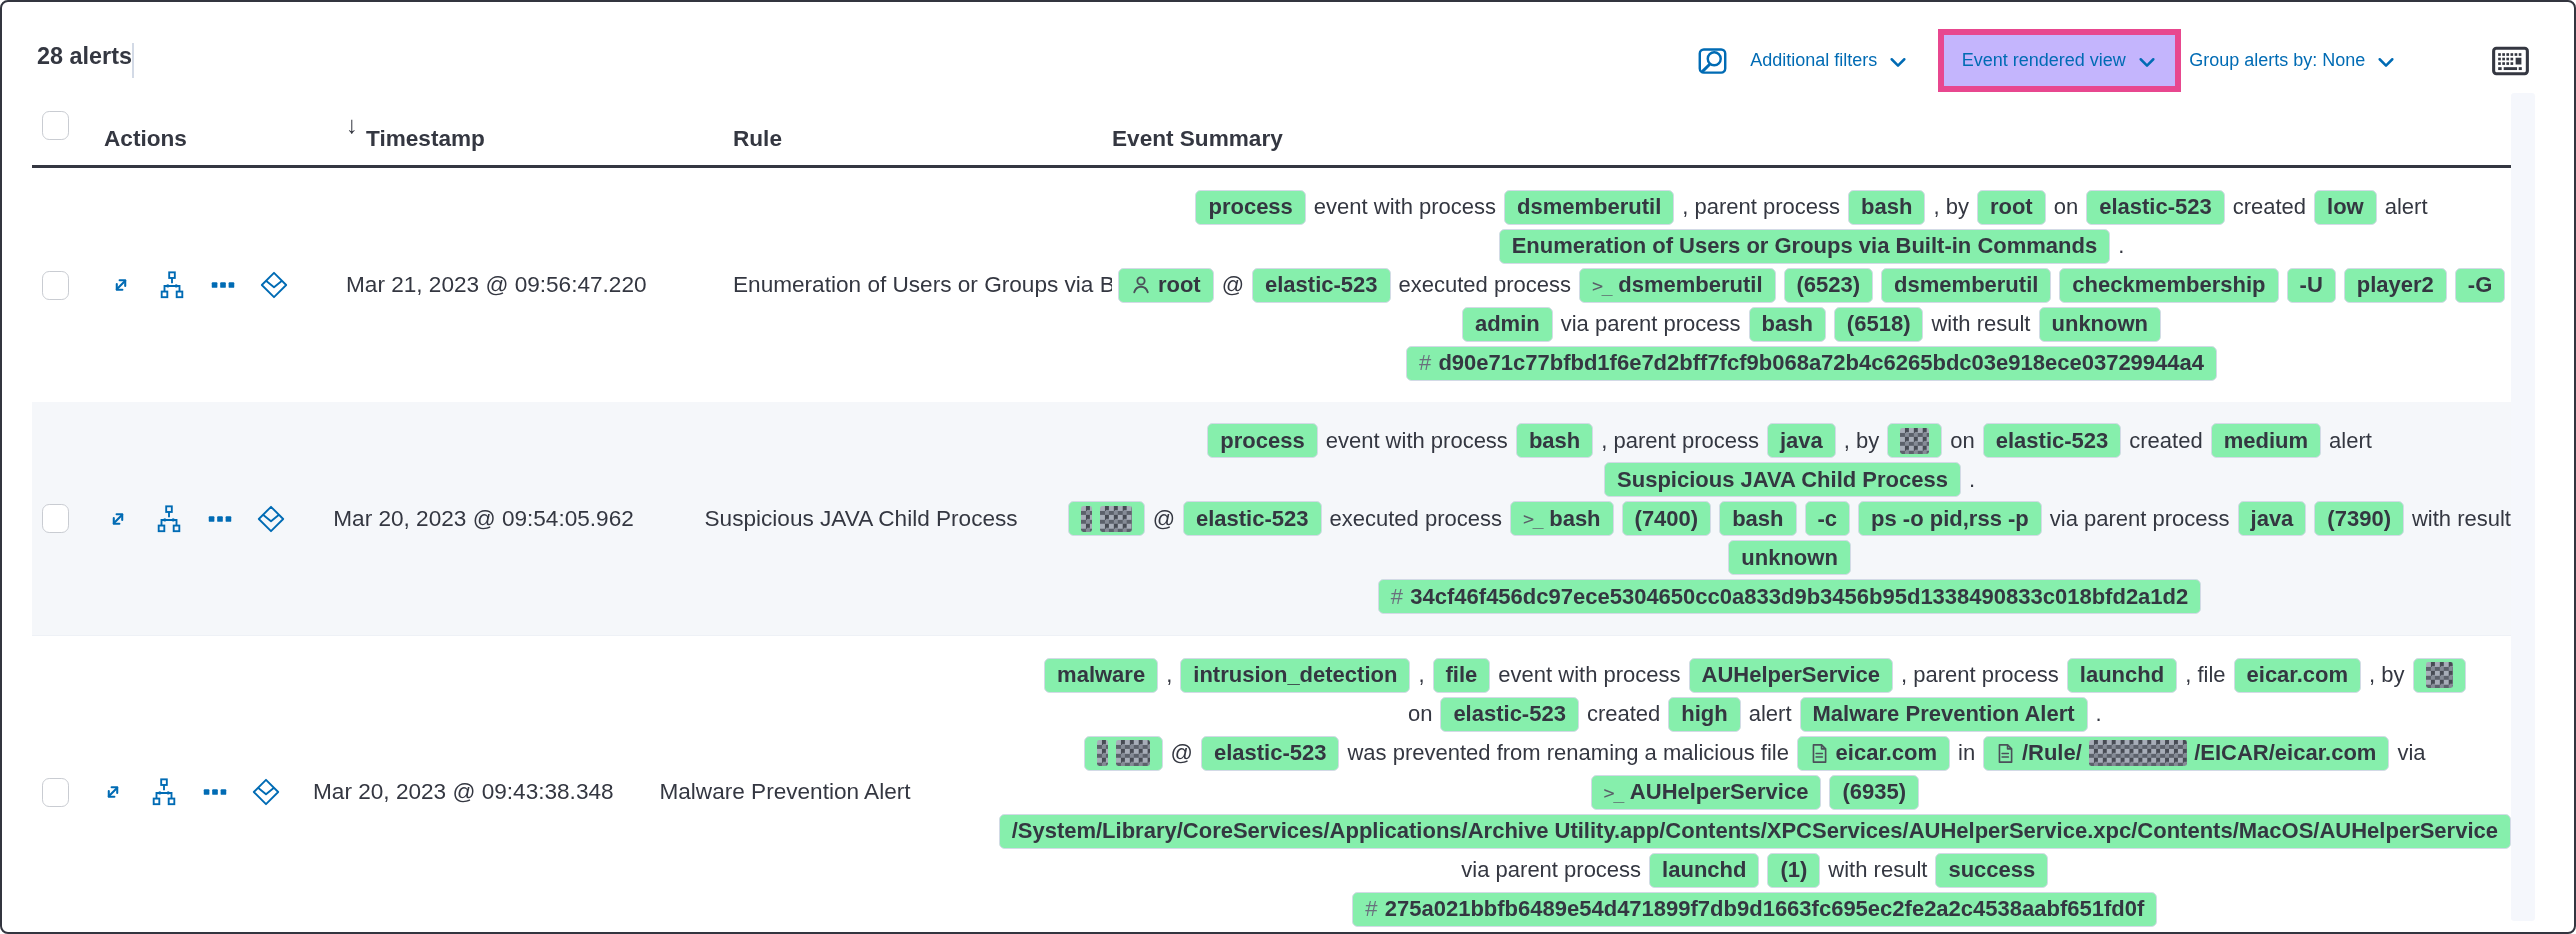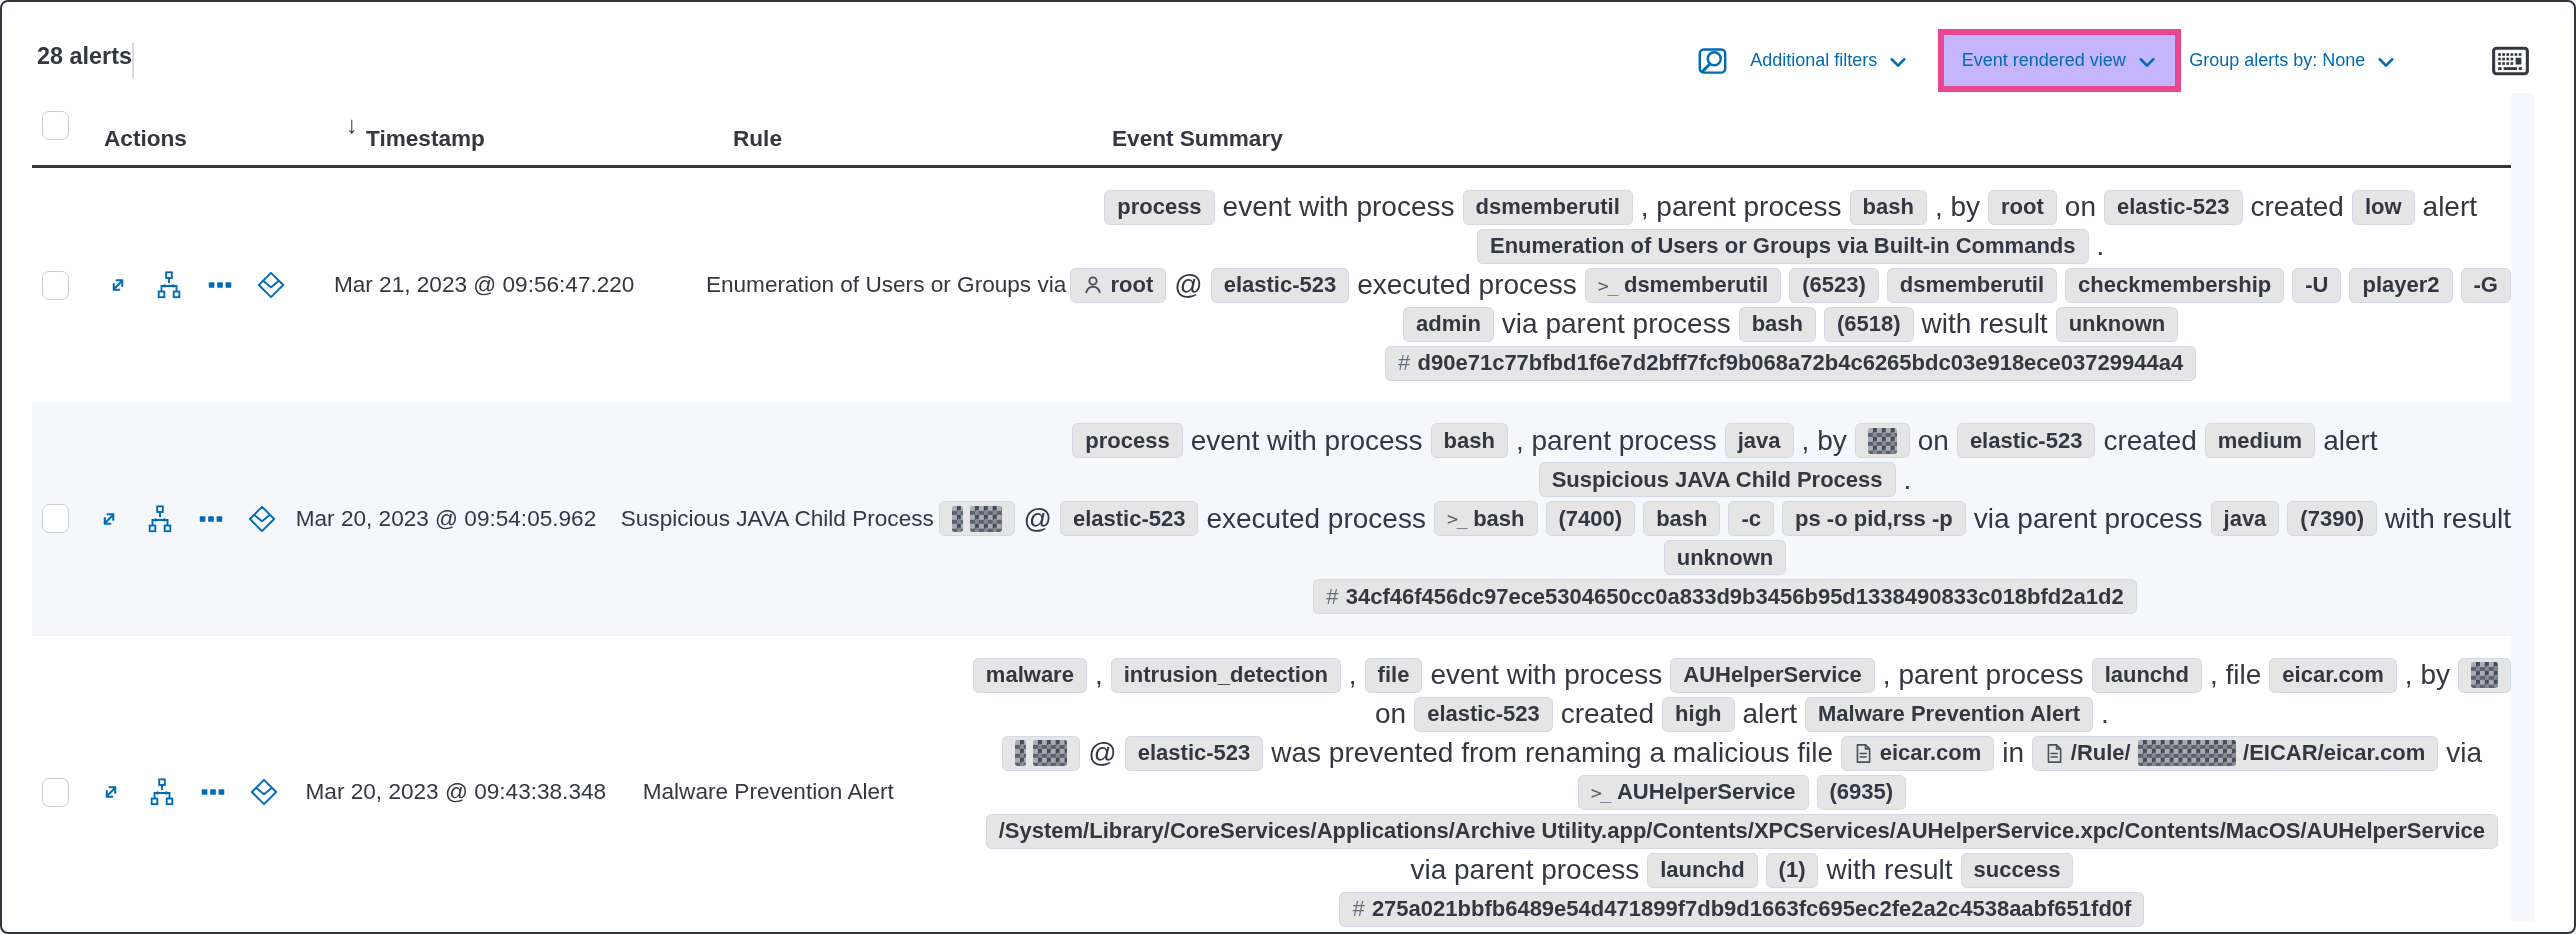--- a/index.html
+++ b/index.html
@@ -36,22 +36,22 @@
   .row { display:flex; align-items:center; margin:0 65px 0 32px; padding:19.3px 0; }
   .row + .row { border-top:1.6px solid #eef1f6; }
   .row.striped { background:#f5f7fa; border-top:none; }
   .acts { display:flex; align-items:center; gap:21px; margin-left:1.6px; }
   .act-btn { background:none; border:none; padding:0; color:#006bb4; cursor:pointer; display:inline-flex; }
   .ts-text, .rule-text { font-size:22.6px; color:#343741; white-space:nowrap; }
 
   
   .summary { flex:1; display:flex; flex-direction:column; align-items:center; justify-content:center; }
   .sline { min-height:39px; display:flex; align-items:center; justify-content:center; flex-wrap:nowrap; gap:8px; white-space:nowrap; }
-  .stext { font-size:28px; color:#343741; font-weight:400; }
-  .badge { display:inline-flex; align-items:center; gap:7.2px; background:#e5e5e5; border:1.6px solid #d3dae6; border-radius:5.6px;
+  .stext { font-size:22px; color:#343741; font-weight:400; }
+  .badge { display:inline-flex; align-items:center; gap:7.2px; background:#86efac; border:1.6px solid #d3dae6; border-radius:5.6px;
            padding:1.6px 12px; min-height:35px; font-size:22px; font-weight:600; color:#343741; cursor:pointer; }
   .badge .bpart { white-space:pre; }
   .bicon { display:inline-flex; color:#4b5059; }
   .glyph-muted { color:#69707d; font-weight:400; }
   .console-glyph { font-family:"DejaVu Sans Mono", monospace; font-size:18.5px; color:#5a6069; font-weight:400; letter-spacing:-1.6px; }
   .px { display:inline-block; height:26px; border-radius:2.4px; vertical-align:middle;
         background-image: conic-gradient(#474b54 25%, #858b96 25% 50%, #5c616b 50% 75%, #a7adb8 75%);
         background-size:8.9px 8.9px; }
 
   

